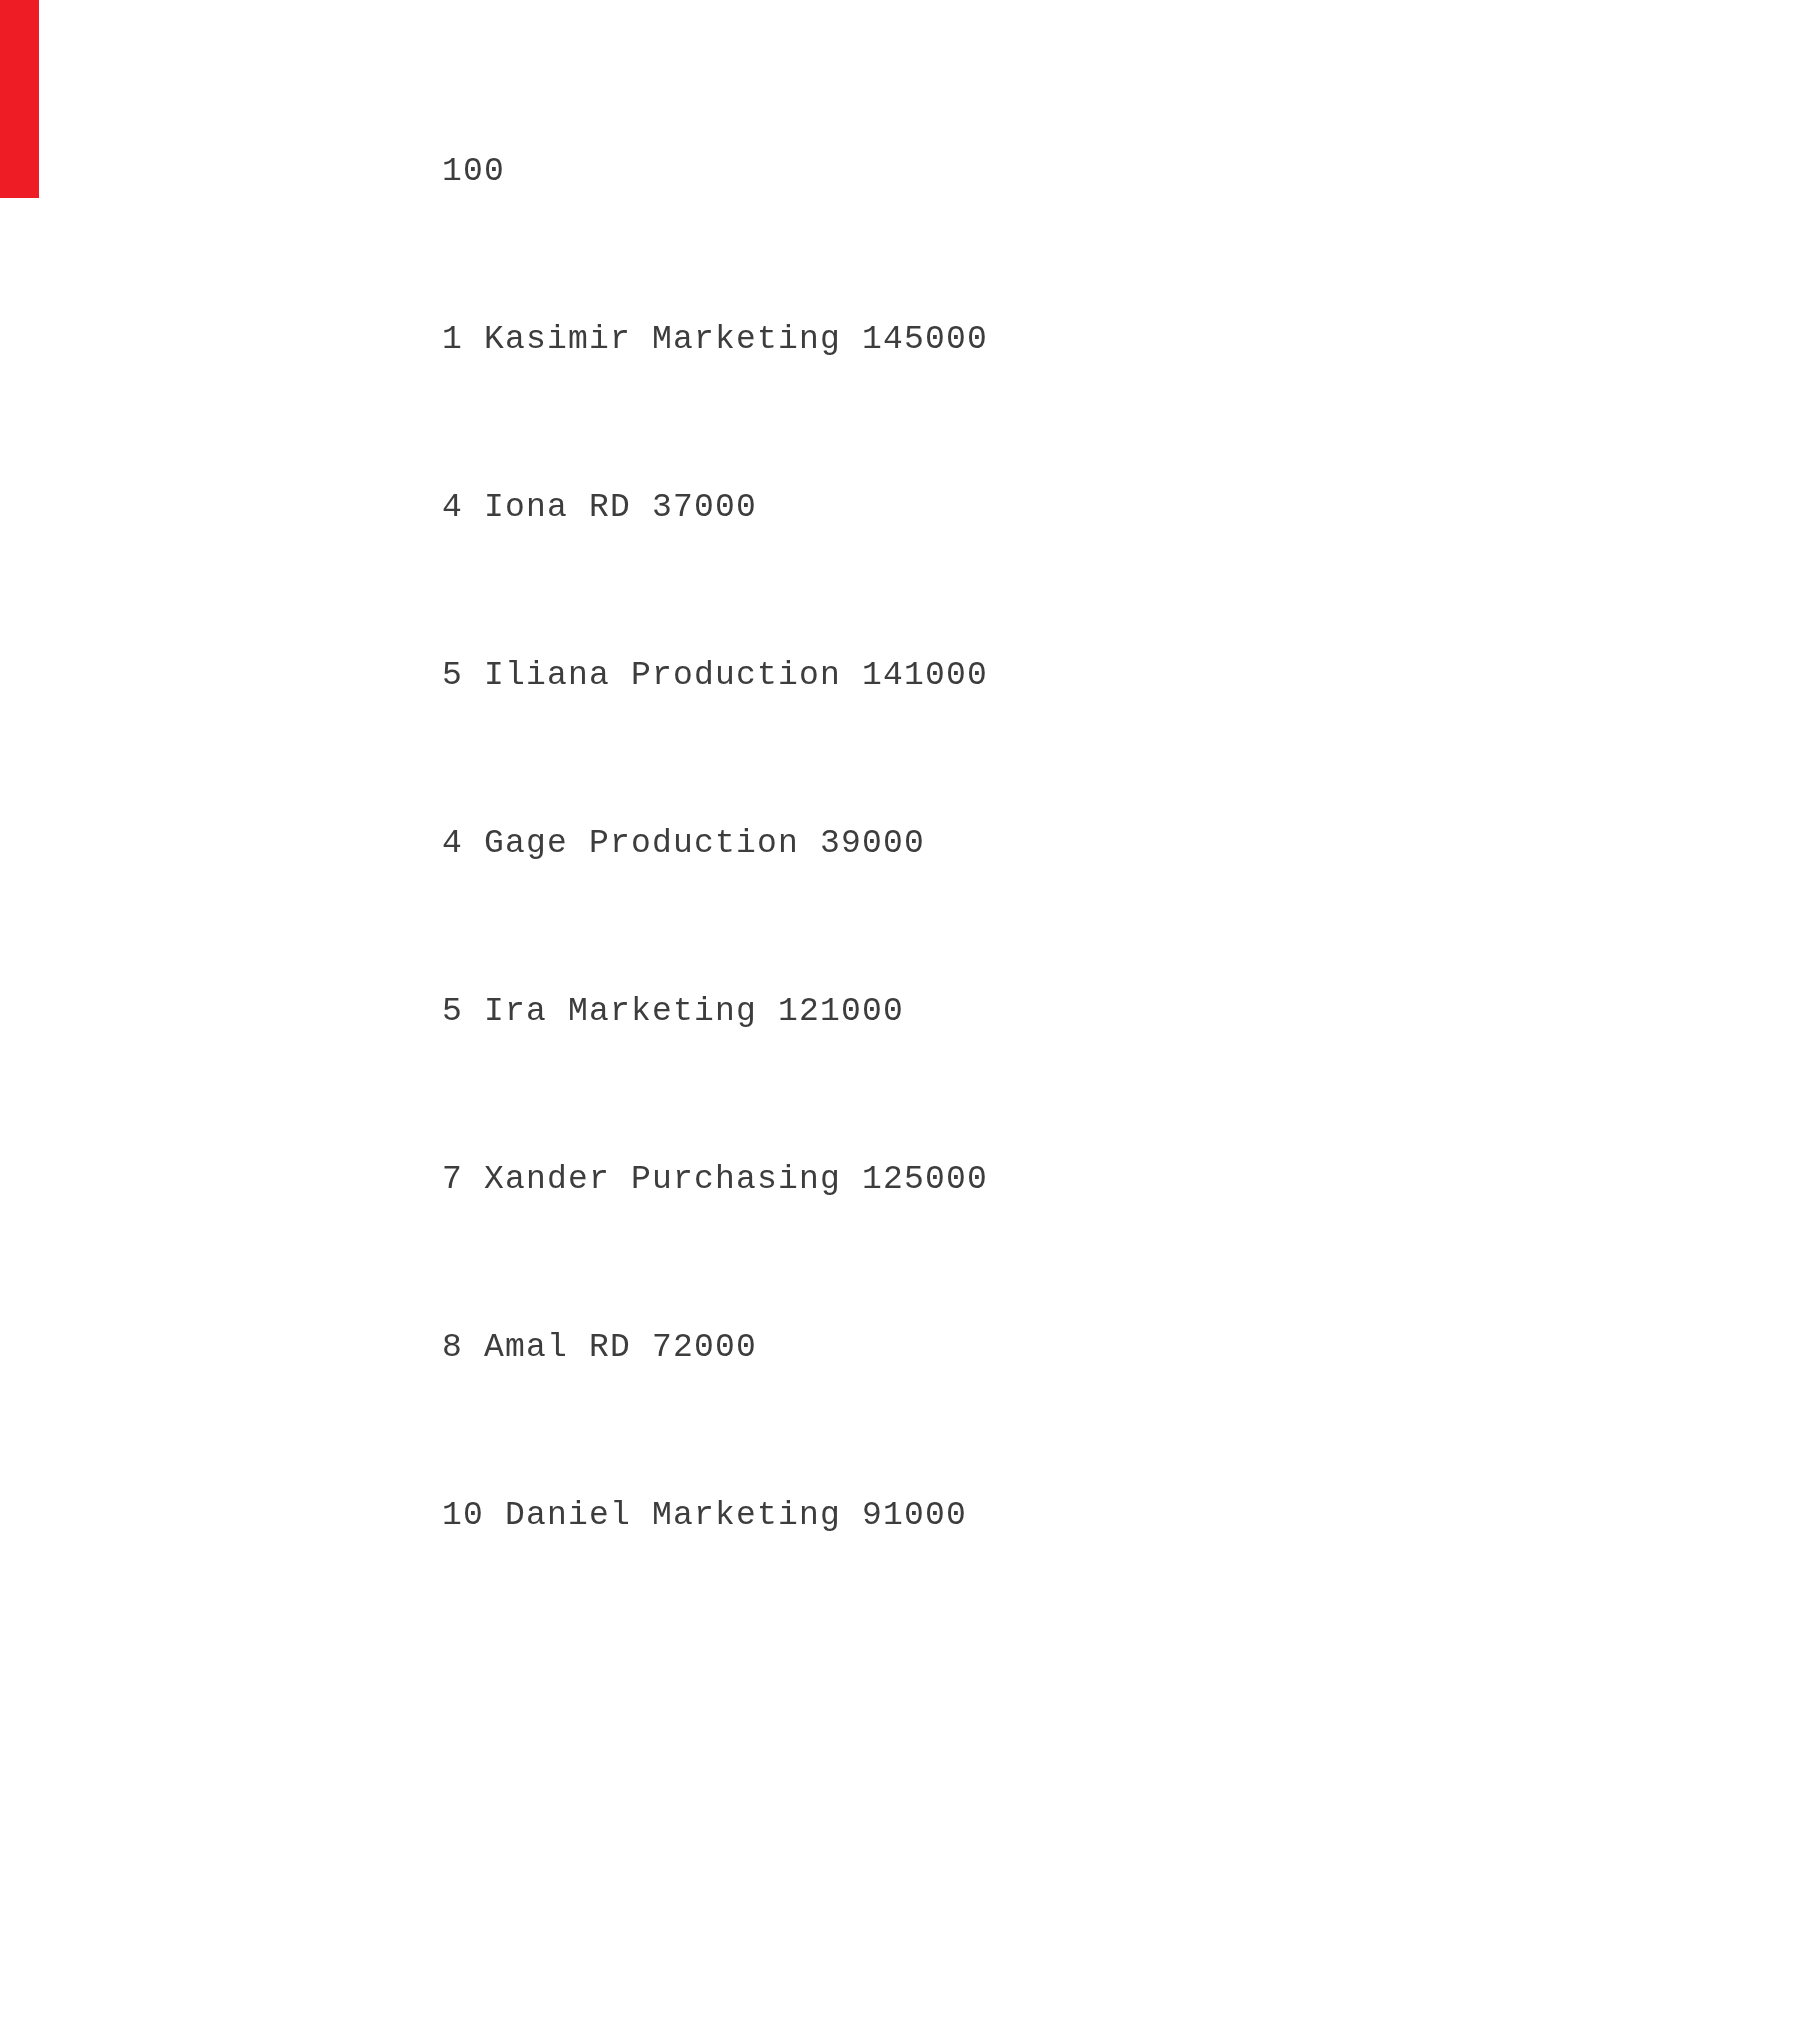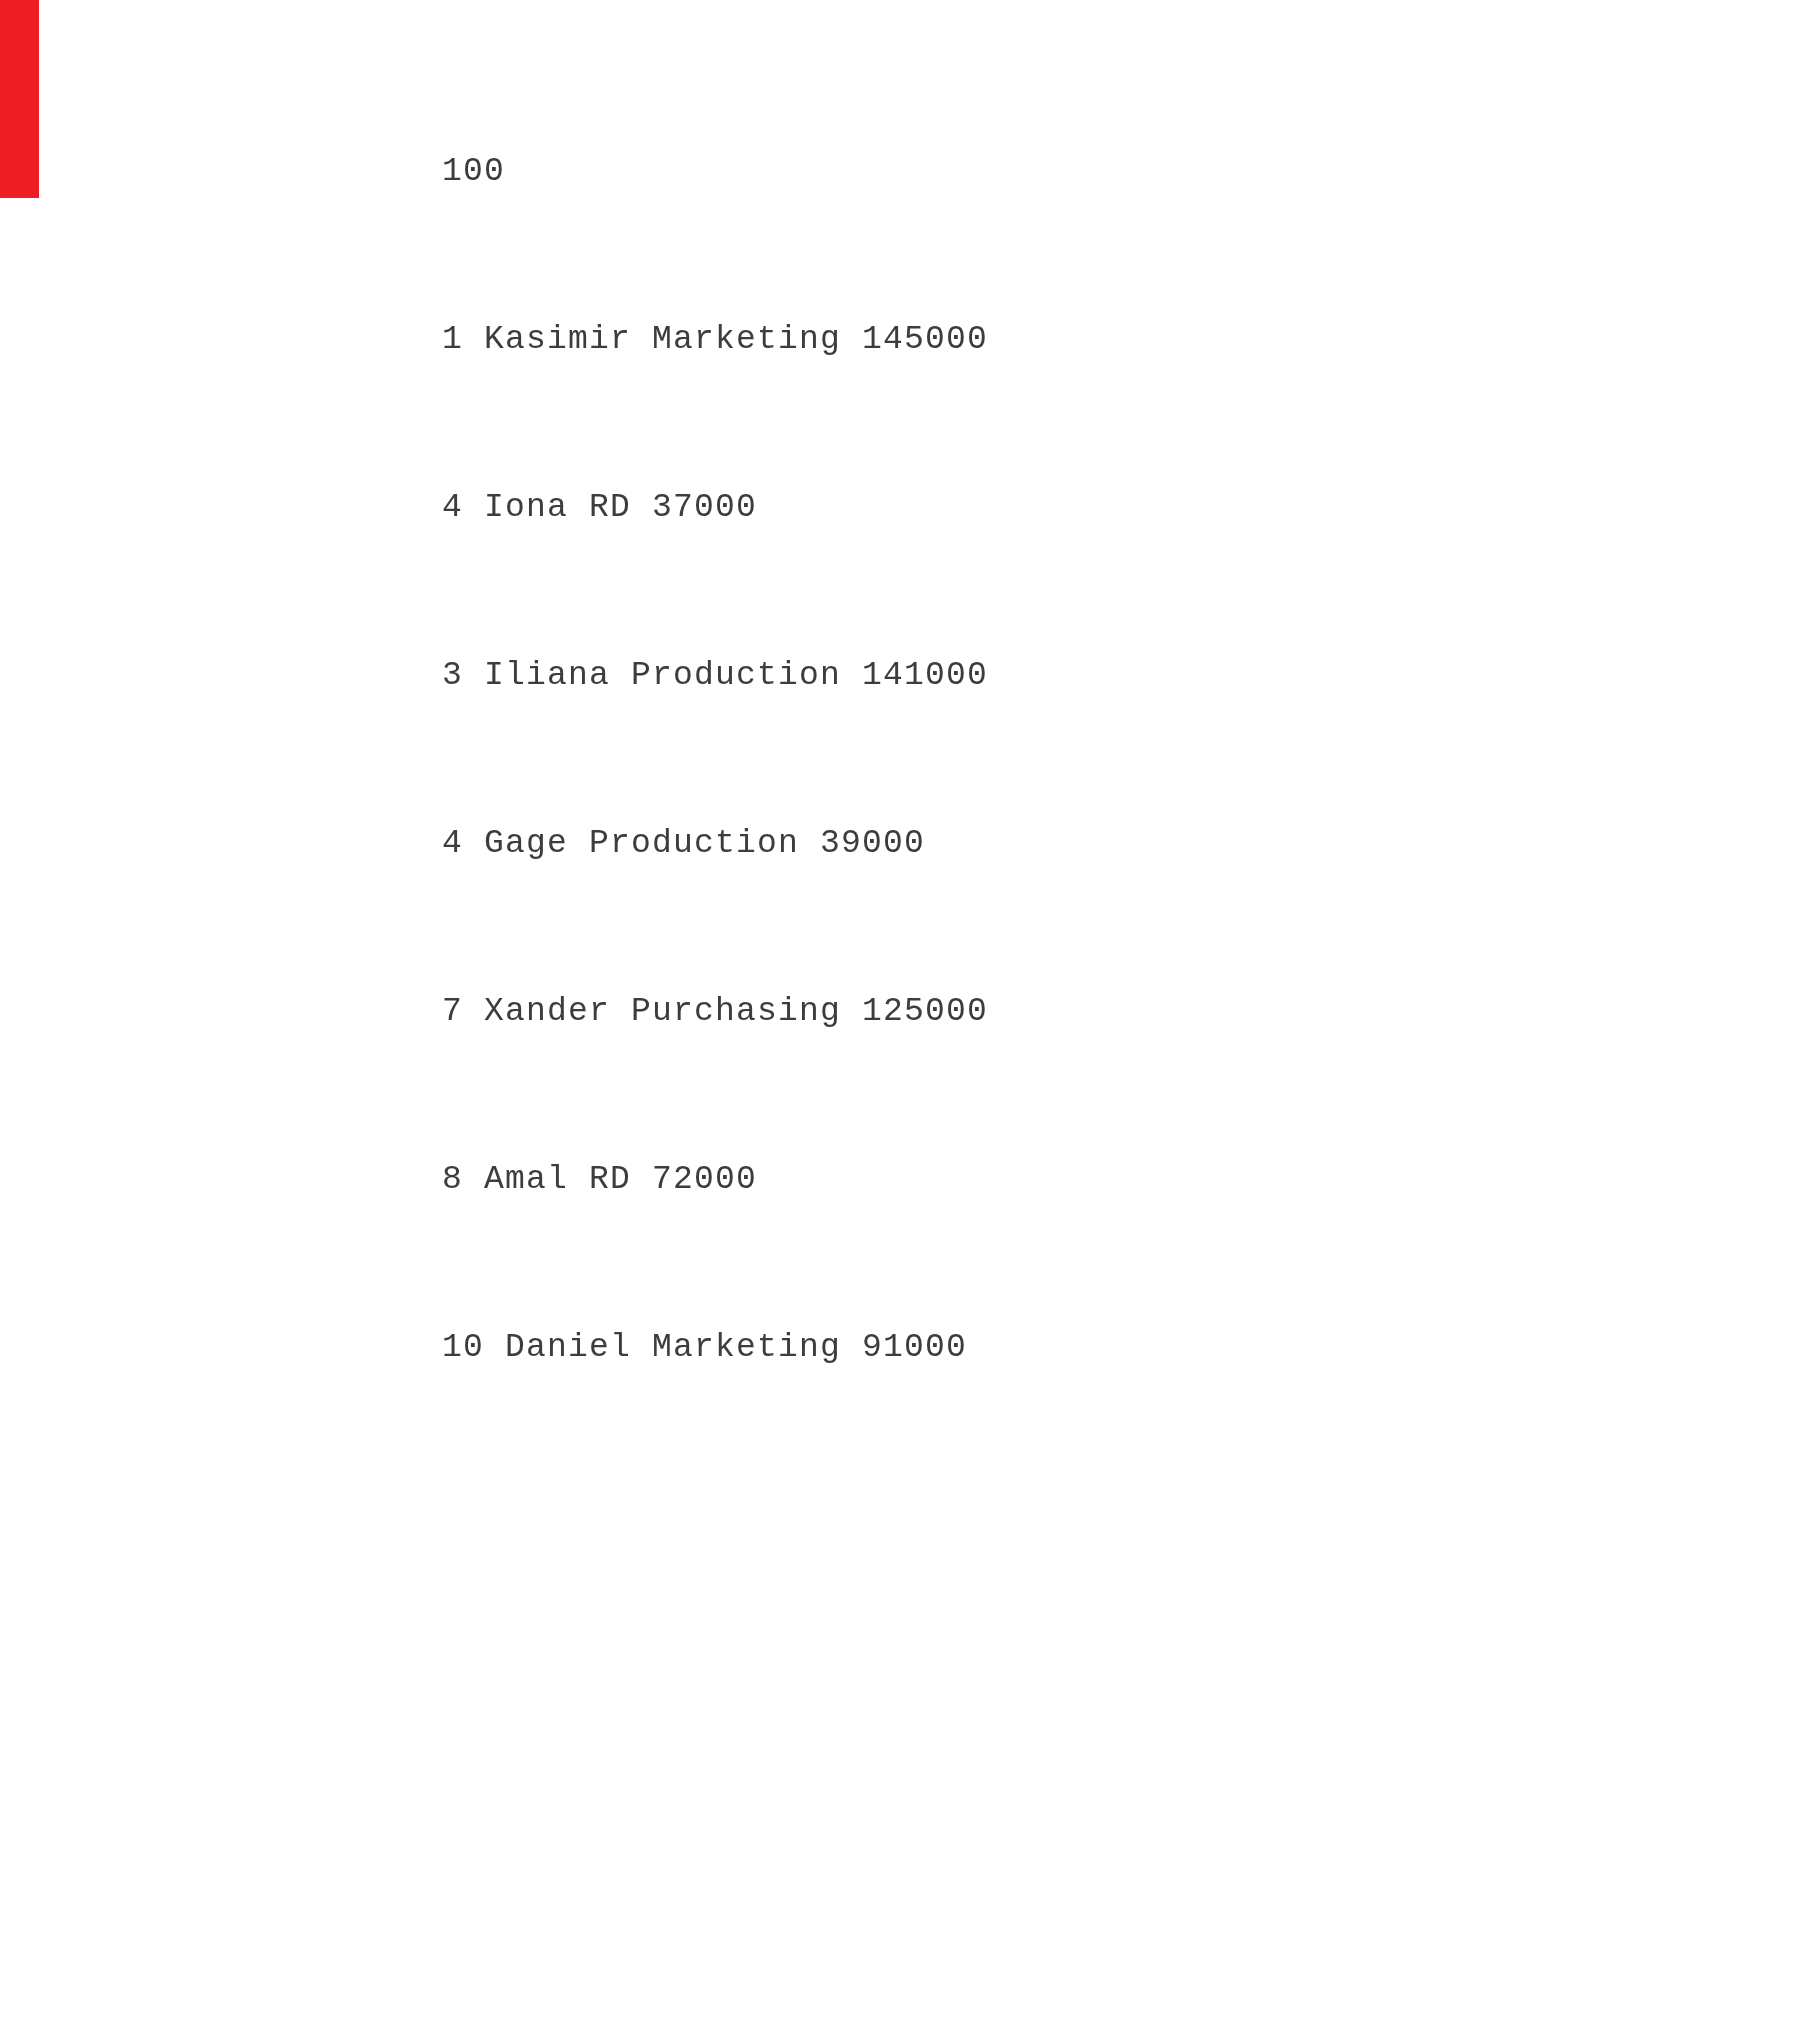--- a/index.html
+++ b/index.html
@@ -40,21 +40,22 @@
 <body>
 
 <div class="page">
 
   <div class="red-bar"></div>
 
   <div class="code-block">
     <div>100</div>
     <div>1 Kasimir Marketing 145000</div>
     <div>4 Iona RD 37000</div>
-    <div>3 Iliana Production 141000</div>
+    <div>5 Iliana Production 141000</div>
     <div>4 Gage Production 39000</div>
+    <div>5 Ira Marketing 121000</div>
     <div>7 Xander Purchasing 125000</div>
     <div>8 Amal RD 72000</div>
     <div>10 Daniel Marketing 91000</div>
   </div>
 
 </div>
 
 
 </body></html>

